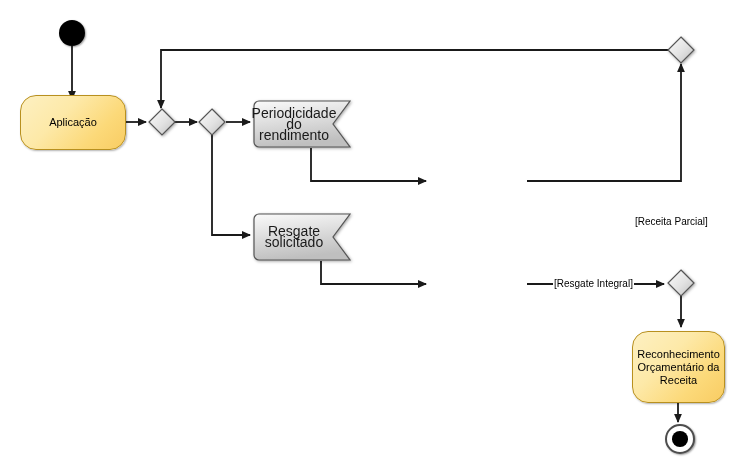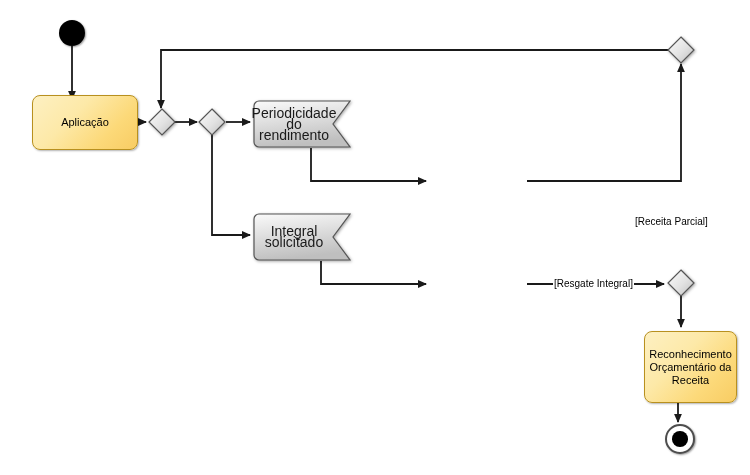--- a/index.html
+++ b/index.html
@@ -6,30 +6,29 @@
   html,body{margin:0;padding:0;background:#ffffff;}
   body{font-family:"Liberation Sans", sans-serif;}
   #canvas{position:relative;width:750px;height:475px;background:#ffffff;overflow:hidden;}
   #edges{position:absolute;left:0;top:0;width:750px;height:475px;}
 
   .node{position:absolute;box-sizing:border-box;}
 
   
   .activity{
     border:1px solid #b8901f;
-    border-radius:8px;
+    border-radius:16px;
     background:linear-gradient(135deg,#fdf0c2 0%,#fde9a8 38%,#fcd979 72%,#f8cc63 100%);
     box-shadow:1px 1px 2px rgba(0,0,0,0.30);
     display:flex;align-items:center;justify-content:center;
     text-align:center;
     color:#000000;
     font-size:11px;
     line-height:13px;
     padding:18px 4px;
-    margin-left:12px;
   }
 
   
   .signal{
     position:absolute;
     filter:drop-shadow(1px 1px 1.5px rgba(0,0,0,0.35));
   }
   .signal svg{display:block;}
   .signal .slabel{
     position:absolute;left:0;top:0;width:100%;height:100%;
@@ -136,21 +135,21 @@
     <svg width="98" height="48" viewBox="0 0 98 48">
       <defs>
         <linearGradient id="gSig2" x1="0" y1="0" x2="0.25" y2="1">
           <stop offset="0%" stop-color="#fafafa"></stop>
           <stop offset="45%" stop-color="#e0e0e0"></stop>
           <stop offset="100%" stop-color="#bfbfbf"></stop>
         </linearGradient>
       </defs>
       <path d="M6,1 L97,1 L80,24 L97,47 L6,47 A5,5 0 0 1 1,42 L1,6 A5,5 0 0 1 6,1 z" fill="url(#gSig2)" stroke="#555555" stroke-width="1.2"></path>
     </svg>
-    <div class="slabel">Integral solicitado</div>
+    <div class="slabel">Resgate solicitado</div>
   </div>
 
 
 
   <div class="diamond" style="left:667px;top:36px;width:28px;height:28px;">
     <svg width="28" height="28" viewBox="0 0 28 28">
       <path d="M14,1 L27,14 L14,27 L1,14 z" fill="url(#gDiamond)" stroke="#555555" stroke-width="1.2"></path>
     </svg>
   </div>
 

